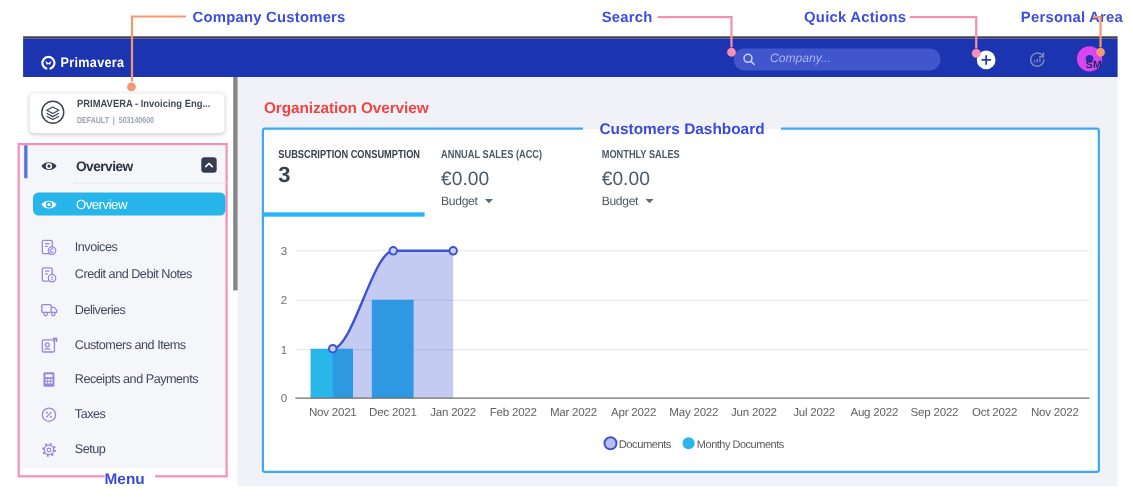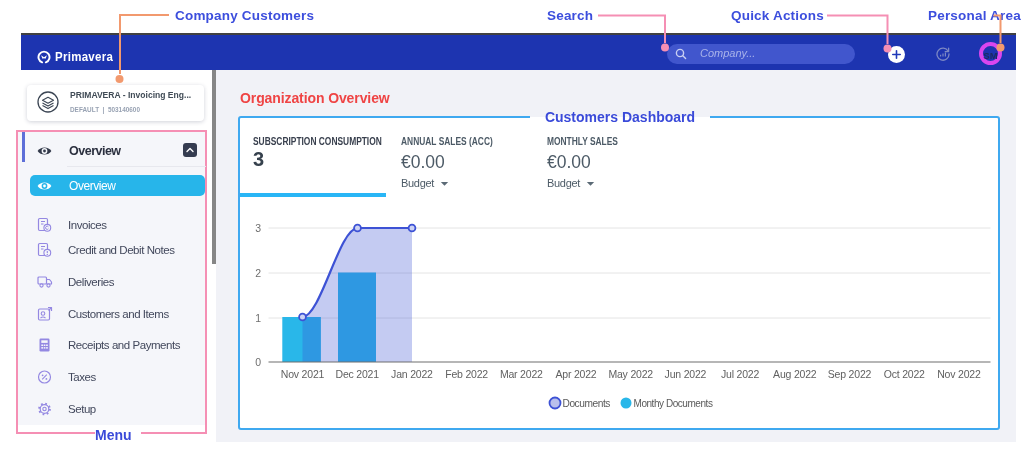--- a/index.html
+++ b/index.html
@@ -62,21 +62,21 @@
       <line x1="0.8" y1="4.5" x2="8.2" y2="4.5" stroke="#2038b8" stroke-width="1.6" stroke-linecap="round"></line>
     </svg>
 </div>
 <svg class="abs" style="left:936px;top:47px;" width="14" height="14" viewBox="0 0 14 14">
   <path d="M12.2 4.2 A6 6 0 1 0 13 7" fill="none" stroke="#7d88c4" stroke-width="1.3" stroke-linecap="round"></path>
   <path d="M12.6 1.2 L12.6 4.6 L9.2 4.6" fill="none" stroke="#7d88c4" stroke-width="1.3" stroke-linecap="round" stroke-linejoin="round"></path>
   <line x1="4.6" y1="9.5" x2="4.6" y2="7.8" stroke="#7d88c4" stroke-width="1.2"></line>
   <line x1="7" y1="9.5" x2="7" y2="6.6" stroke="#7d88c4" stroke-width="1.2"></line>
   <line x1="9.4" y1="9.5" x2="9.4" y2="5.6" stroke="#7d88c4" stroke-width="1.2"></line>
 </svg>
-<div class="abs" style="left:979px;top:42px;width:23px;height:23px;border-radius:50%;border:4px solid #d946ef;color:#1c2a63;font-size:9.5px;font-weight:bold;text-align:right;line-height:19px;letter-spacing:0.3px;">SM</div>
+<div class="abs" style="left:979px;top:42px;width:23px;height:23px;border-radius:50%;border:8px solid #d946ef;color:#1c2a63;font-size:9.5px;font-weight:bold;text-align:right;line-height:19px;letter-spacing:0.3px;">SM</div>
 
 <div class="abs" id="comp">
   <svg style="position:absolute;left:10px;top:6px;" width="22" height="22" viewBox="0 0 22 22">
     <circle cx="11" cy="11" r="10" fill="none" stroke="#3c4654" stroke-width="1.3"></circle>
     <path d="M5.5 9.2 L11 6.2 L16.5 9.2 L11 12.2 Z" fill="none" stroke="#3c4654" stroke-width="1.1" stroke-linejoin="round"></path>
     <path d="M5.5 12 L11 15 L16.5 12" fill="none" stroke="#3c4654" stroke-width="1.1" stroke-linejoin="round"></path>
     <path d="M5.5 14.6 L11 17.6 L16.5 14.6" fill="none" stroke="#3c4654" stroke-width="1.1" stroke-linejoin="round"></path>
   </svg>
   <div class="t1">PRIMAVERA - Invoicing Eng...</div>
   <div class="t2">DEFAULT&nbsp; |&nbsp; 503140600</div>

